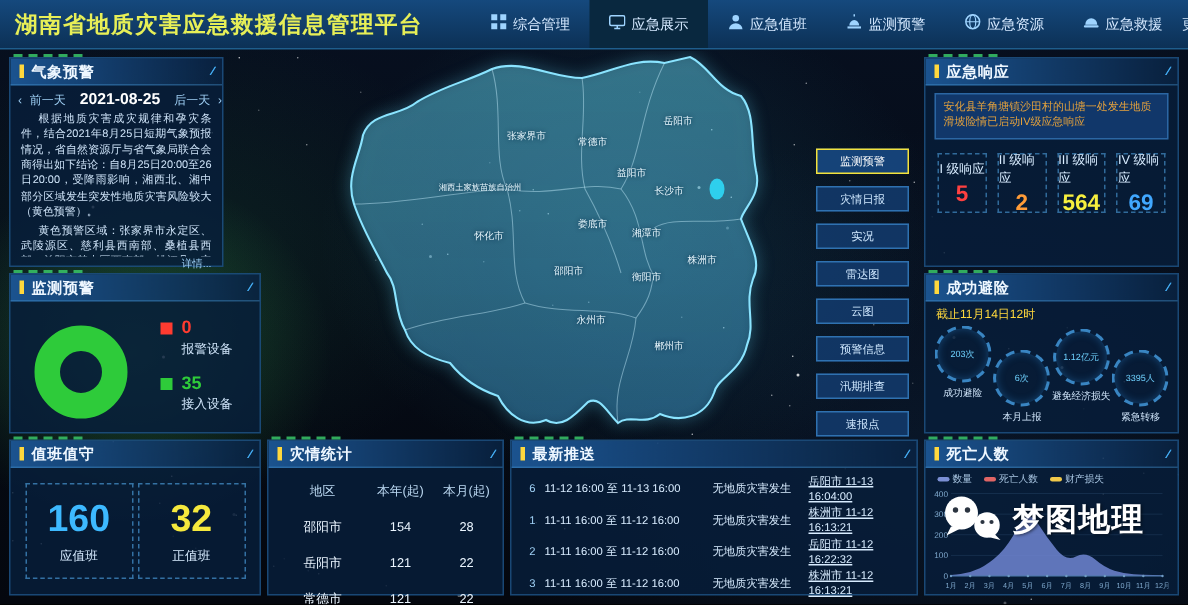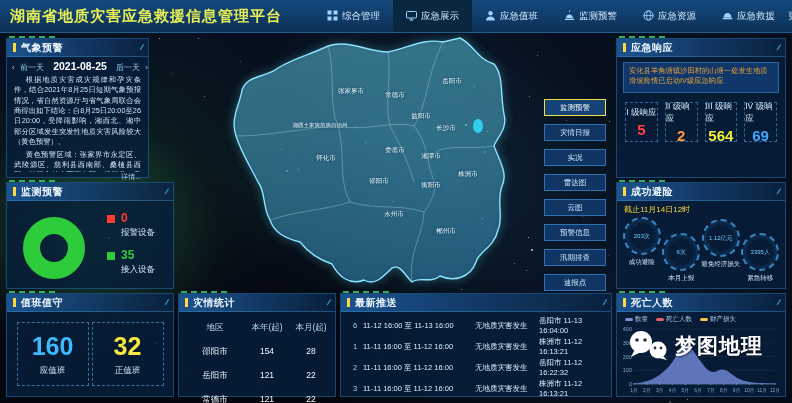--- a/index.html
+++ b/index.html
@@ -81,21 +81,21 @@
   .stats-table{padding:4px 8px;font-size:8.5px;}
   .stats-row{display:grid;grid-template-columns:56px 48px 40px;text-align:center;padding:6px 0;}
   .stats-row.head{color:#bcd9f2;}
   .stats-row.body{color:#eaf5ff;}
   
   .push-rows{padding:3px 6px;font-size:7.5px;}
   .push-row{display:flex;align-items:center;height:21px;color:#d8ecff;}
   .push-idx{width:16px;text-align:center;color:#9fd0f5;}
   .push-time{width:112px;}
   .push-status{width:64px;}
-  .push-city{flex:1;}
+  .push-city{flex:1;text-decoration:underline;}
   
   #map-wrap{position:absolute;left:178px;top:34px;width:360px;height:262px;z-index:2;}
   #map-svg{position:absolute;left:0;top:0;}
   #map-svg .outer{filter:drop-shadow(0 0 5px rgba(100,220,255,0.55));}
   .region{position:absolute;transform:translate(-50%,-50%);font-size:6.5px;color:#eaf9ff;white-space:nowrap;
     text-shadow:0 0 3px rgba(0,40,70,0.9);z-index:3;}
   .region.small{font-size:5.5px;}
   #map-btns{position:absolute;left:544px;top:99px;width:62px;z-index:4;}
   .map-btn{height:15px;line-height:15px;text-align:center;margin-bottom:8px;font-size:7.5px;color:#cfe8ff;cursor:pointer;
     background:rgba(18,58,108,0.88);border:1px solid rgba(60,140,210,0.7);}

